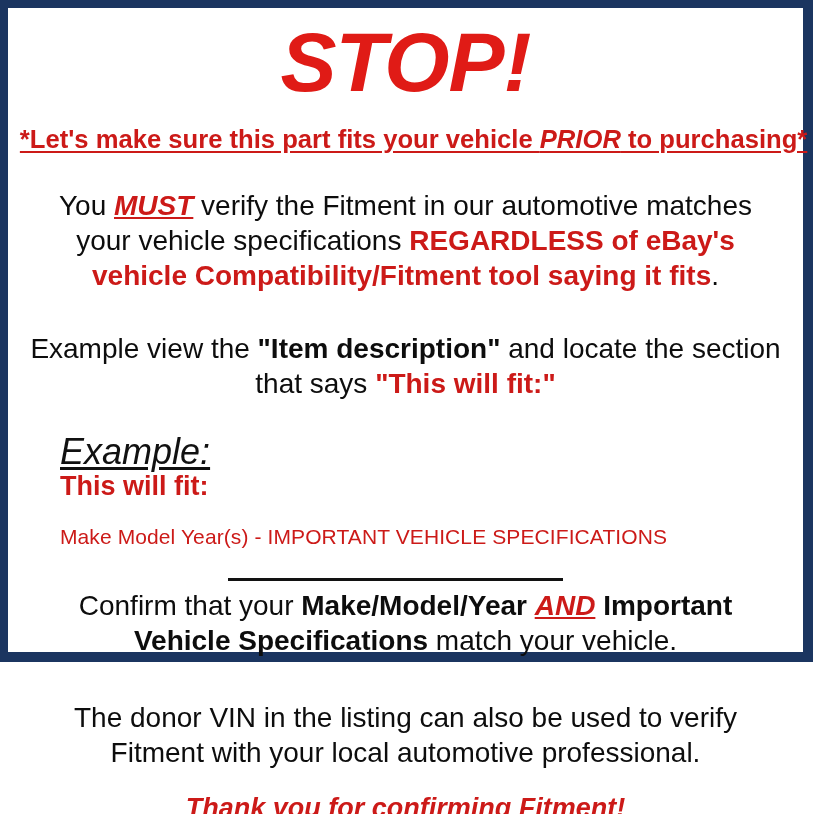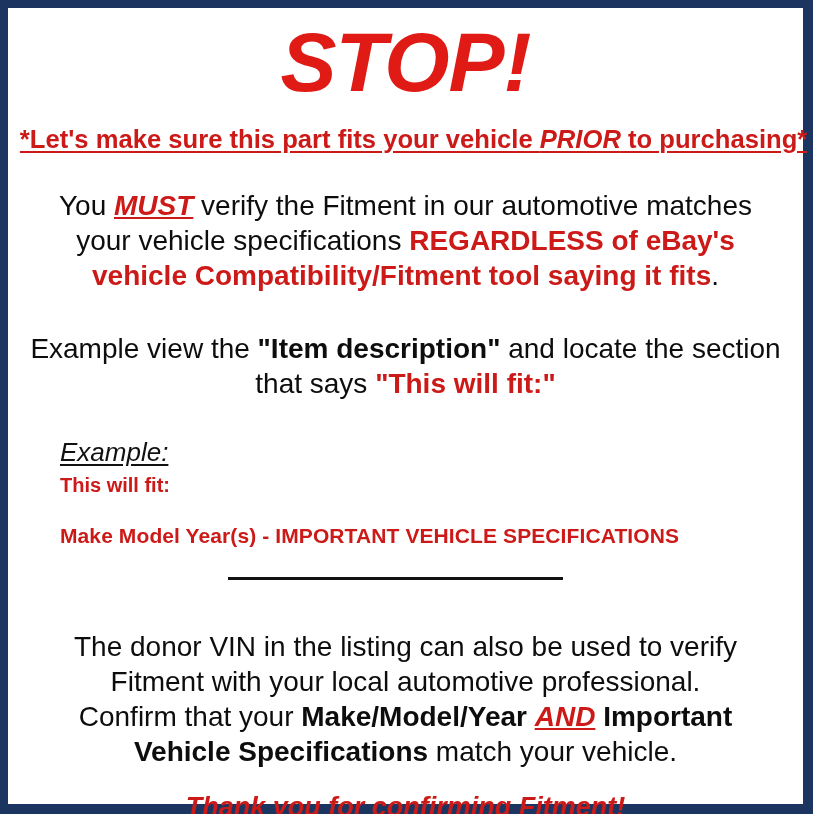--- a/index.html
+++ b/index.html
@@ -11,21 +11,21 @@
     width: 813px;
     height: 814px;
     overflow: hidden;
     font-family: "Liberation Sans", "DejaVu Sans", sans-serif;
   }
 
   #notice {
     position: relative;
     box-sizing: border-box;
     width: 813px;
-    height: 814px;
+    height: 662px;
     background: #eab308;
     border-top: 8px solid #1b3560;
     border-left: 8px solid #1b3560;
     border-right: 10px solid #1b3560;
     border-bottom: 10px solid #1b3560;
   }
 
   .inner {
     box-sizing: border-box;
     width: 100%;
@@ -105,40 +105,40 @@
   
   .example-block {
     margin-top: 36px;
     padding-left: 46px;
     text-align: left;
   }
   .example-label {
     margin: 0;
     display: inline-block;
     color: #111111;
-    font-size: 26px;
+    font-size: 36px;
     line-height: 30px;
     font-style: italic;
     text-decoration: underline;
     text-underline-offset: 3px;
   }
   .example-fit {
     margin: 2px 0 0 0;
     color: #cc1a18;
-    font-size: 20px;
+    font-size: 27px;
     line-height: 32px;
     font-weight: bold;
   }
   .example-spec {
     margin: 22px 0 0 0;
     padding-left: 0;
     color: #cc1a18;
     font-size: 21px;
     line-height: 26px;
-    font-weight: bold;
+    font-weight: normal;
     letter-spacing: 0.1px;
     white-space: nowrap;
   }
 
   
   .divider-wrap {
     margin-top: 24px;
     height: 14px;
     position: relative;
   }
@@ -186,22 +186,22 @@
         <span class="example-label">Example:</span>
       </div>
       <div class="example-fit">This will fit:</div>
       <div class="example-spec">Make Model Year(s) - IMPORTANT VEHICLE SPECIFICATIONS</div>
     </div>
 
     <div class="divider-wrap">
       <div class="divider"></div>
     </div>
 
-    <p class="para para-vin">The donor VIN in the listing can also be used to verify Fitment with your local automotive professional.</p>
-
     <p class="para para-confirm">
       <span>Confirm that your </span><span class="em-black-b">Make/Model/Year</span><span> </span><span class="em-red-bi-u">AND</span><span> </span><span class="em-black-b">Important Vehicle Specifications</span><span> match your vehicle.</span>
     </p>
 
+    <p class="para para-vin">The donor VIN in the listing can also be used to verify Fitment with your local automotive professional.</p>
+
     <div class="closing-line">Thank you for confirming Fitment!</div>
 
   </div>
 </div>
 
 </body></html>

